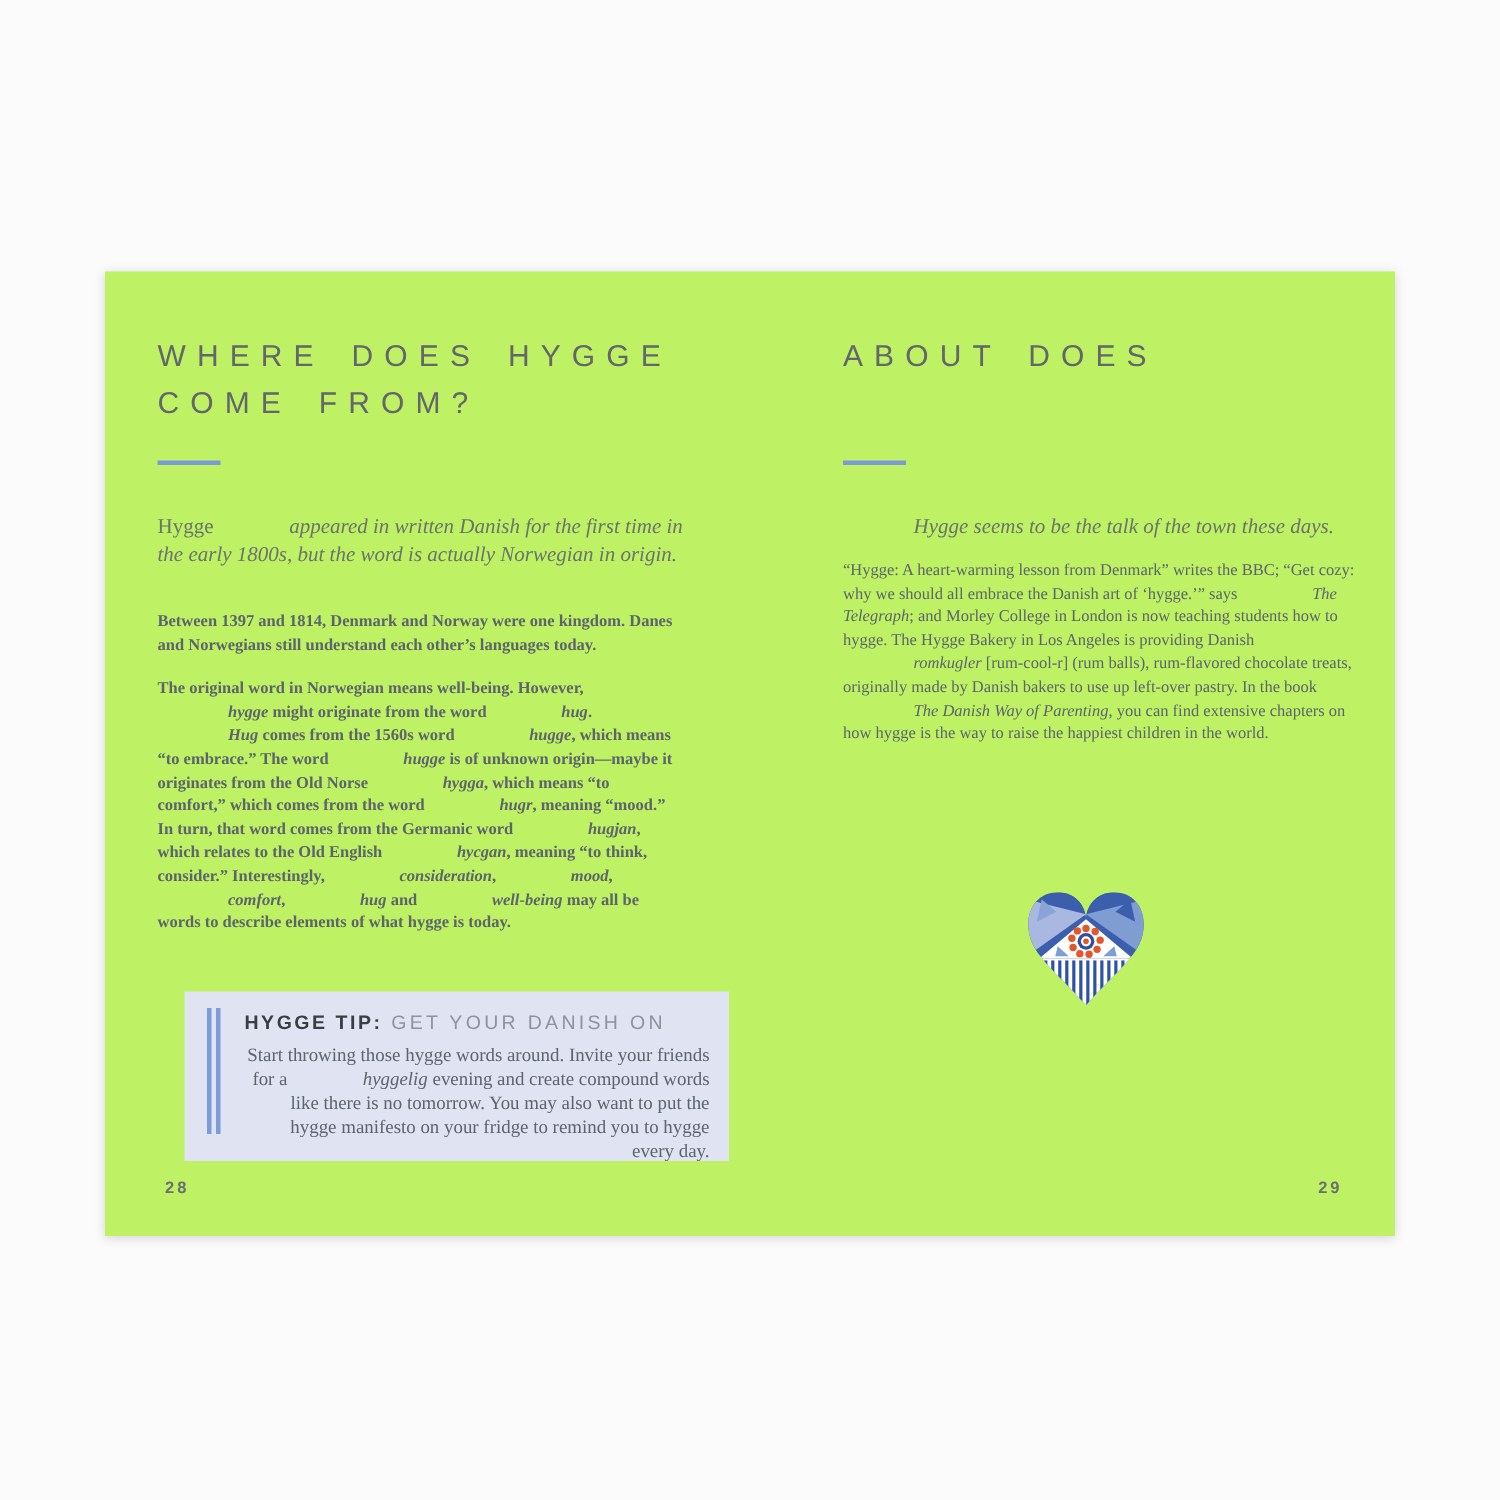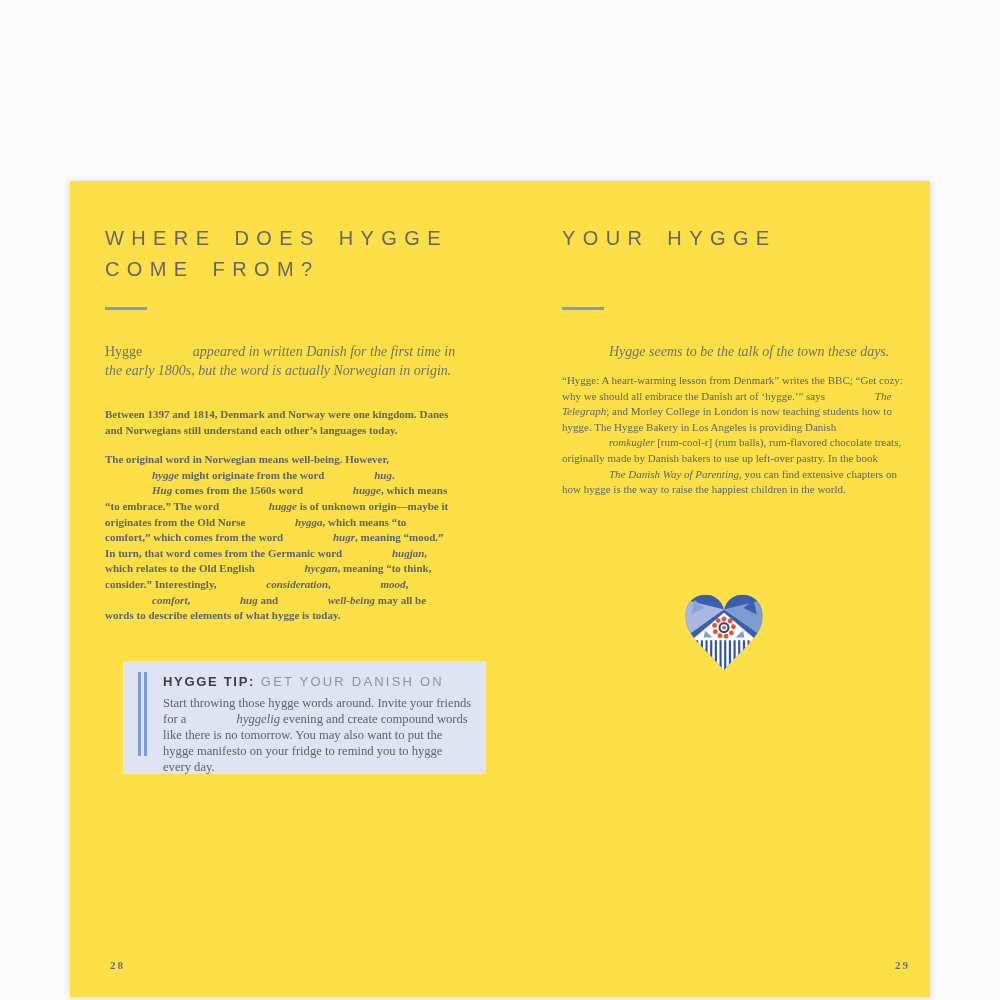--- a/index.html
+++ b/index.html
@@ -1,19 +1,19 @@
 <!DOCTYPE html>
 <html><head>
 <meta charset="utf-8">
 <style>
   * { margin:0; padding:0; box-sizing:border-box; }
   html,body { width:1000px; height:1000px; background:#fbfbfb; font-family:"Liberation Serif", serif; }
   .spread {
-    position:absolute; left:70px; top:181px; width:860px; height:816px;
-    background:#fde047; box-shadow:0 1px 7px rgba(0,0,0,0.16);
+    position:absolute; left:70px; top:181px; width:860px; height:643px;
+    background:#bef264; box-shadow:0 1px 7px rgba(0,0,0,0.16);
   }
   .pagecol { position:absolute; top:0; height:100%; }
   .col-left  { left:35px;  width:352px; }
   .col-right { left:492px; width:352px; }
 
   .page-title {
     position:absolute; top:42px; left:0;
     font-family:"Liberation Sans", sans-serif; font-weight:400;
     font-size:20px; line-height:31px; color:#63666a;
     letter-spacing:0.37em; word-spacing:0.25em; white-space:nowrap;
@@ -29,45 +29,46 @@
   .bodytext { position:absolute; left:0; width:348px; font-size:11px; line-height:15.6px; color:#5c646c; }
   .bodytext p { margin-bottom:14px; }
   .it { font-style:italic;margin-left:47px; }
 
   .left-body  { top:226px;font-weight:bold; }
   .right-body { top:192px; }
 
   .tip-box {
     position:absolute; left:18px; top:480px; width:363px; height:113px;
     background:#e0e3f2;
+    text-align:right;
   }
   .tip-bars { position:absolute; left:15px; top:11px; width:10px; height:84px; }
   .tip-bars span { position:absolute; top:0; width:3px; height:100%; background:#7d9bd8; }
   .tip-bars span:nth-child(1){ left:0; }
   .tip-bars span:nth-child(2){ left:6px; }
   .tip-heading {
     position:absolute; left:40px; top:13px; white-space:nowrap;
     font-family:"Liberation Sans", sans-serif; font-size:13px;
   }
   .tip-label { font-weight:bold; color:#3a3e42; letter-spacing:0.13em; }
   .tip-title { font-weight:400; color:#8d949c; letter-spacing:0.17em; }
   .tip-body {
     position:absolute; left:40px; top:34px; width:310px;
     font-size:12.6px; line-height:16px; color:#5c646c;font-family:Liberation Serif, serif;
   }
 
   .heart-wrap { position:absolute; left:613px; top:412px; width:82px; height:79px; }
 
   .page-num {
     position:absolute; bottom:26px;
-    font-family:Liberation Serif, serif; font-weight:bold;
+    font-family:Liberation Sans, sans-serif; font-weight:bold;
     font-size:11px; letter-spacing:0.18em; color:#6b6e72;
   }
   .num-left  { left:5px; }
-  .num-right { right:4px;text-align:right; }
+  .num-right { right:19px;text-align:right; }
 </style>
 </head>
 <body>
 
 <div class="spread">
 
   <div class="pagecol col-left">
     <div class="page-title">
       <div>WHERE DOES HYGGE</div>
       <div>COME FROM?</div>
@@ -90,21 +91,21 @@
         <span class="tip-label">HYGGE TIP:</span><span class="tip-title"> GET YOUR DANISH ON</span>
       </div>
       <div class="tip-body"><span>Start throwing those hygge words around. Invite your friends for a </span><span class="it">hyggelig</span><span> evening and create compound words like there is no tomorrow. You may also want to put the hygge manifesto on your fridge to remind you to hygge every day.</span></div>
     </div>
 
     <div class="page-num num-left">28</div>
   </div>
 
   <div class="pagecol col-right">
     <div class="page-title">
-      <div>YOUR HYGGE</div>
+      <div>ABOUT DOES</div>
     </div>
     <div class="title-rule"></div>
 
     <div class="intro"><span class="it">Hygge seems to be the talk of the town these days.</span></div>
 
     <div class="bodytext right-body">
       <p><span>“Hygge: A heart-warming lesson from Denmark” writes the BBC; “Get cozy: why we should all embrace the Danish art of ‘hygge.’” says </span><span class="it">The Telegraph</span><span>; and Morley College in London is now teaching students how to hygge. The Hygge Bakery in Los Angeles is providing Danish </span><span class="it">romkugler</span><span> [rum-cool-r] (rum balls), rum-flavored chocolate treats, originally made by Danish bakers to use up left-over pastry. In the book </span><span class="it">The Danish Way of Parenting</span><span>, you can find extensive chapters on how hygge is the way to raise the happiest children in the world.</span></p>
     </div>
 
     <div class="page-num num-right">29</div>

